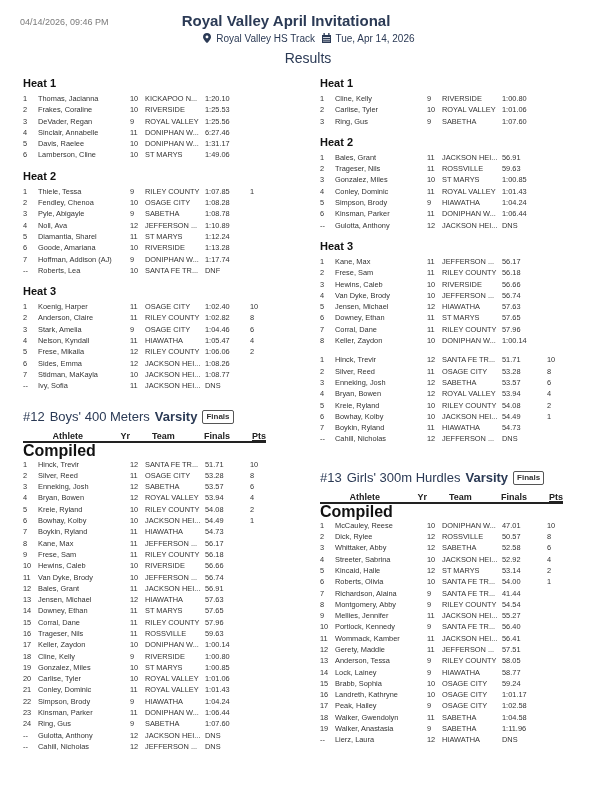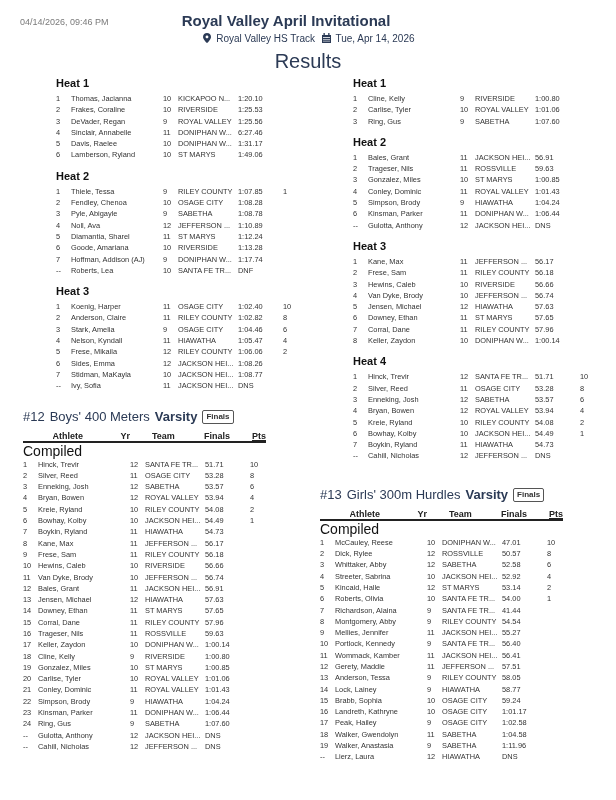--- a/index.html
+++ b/index.html
@@ -3,28 +3,28 @@
 <meta charset="utf-8">
 <style>
   * { box-sizing: border-box; margin: 0; padding: 0; }
   html, body { width: 616px; height: 800px; background: #ffffff; overflow: hidden; }
   body { font-family: "Liberation Sans", "DejaVu Sans", sans-serif; color: #222; position: relative; }
 
   .timestamp { position: absolute; left: 20px; top: 17px; font-size: 9px; color: #7a7a7a; }
   .meet-title { position: absolute; left: 0; width: 548px; top: 12px; text-align: center; font-size: 15px; font-weight: bold; color: #2b3a55; padding-left: 24px; }
   .meet-sub { position: absolute; left: 0; width: 616px; top: 33px; text-align: center; font-size: 10px; color: #2b3a55; }
   .meet-sub .ic { display: inline-block; vertical-align: -1px; margin: 0 2px; }
-  .results-title { position: absolute; left: 0; width: 616px; top: 50px; text-align: center; font-size: 20px; color: #2b3a55; }
+  .results-title { position: absolute; left: 0; width: 616px; top: 50px; text-align: center; font-size: 14px; color: #2b3a55; }
 
   .col { position: absolute; top: 76px; width: 285px; }
   .col.left { left: 23px; }
   .col.right { left: 320px; }
 
   .heat-title { font-size: 11px; font-weight: bold; color: #111; margin: 0 0 3px 0; height: 14px; line-height: 14px; }
-  .heat-block { margin-bottom: 8px; margin-left: 33px; }
+  .heat-block { margin-bottom: 8px; }
 
   .row { display: flex; height: 11.3px; line-height: 11.3px; font-size: 7.4px; color: #333; white-space: nowrap; }
   .c-pl { width: 15px; }
   .c-name { width: 92px; overflow: hidden; }
   .c-yr { width: 15px; }
   .c-team { width: 60px; overflow: hidden; }
   .c-time { width: 45px; }
   .c-pts { width: 20px; }
 
   .event-head { display: flex; align-items: center; height: 18px; font-size: 13px; color: #2b3a55; margin-top: 16px; margin-bottom: 4px; white-space: nowrap; }
@@ -34,21 +34,21 @@
   .event-head .badge { font-size: 8px; font-weight: bold; color: #333; border: 1px solid #555; border-radius: 2px; padding: 1px 3px; line-height: 10px; }
 
   .table-head { display: flex; font-size: 9px; font-weight: bold; color: #222; height: 13px; line-height: 13px; border-bottom: 2px solid #222; width: 243px; gap: 22px; }
   .table-head .c-pl { width: 15px; }
   .table-head .c-name { width: 92px; }
   .table-head .c-yr { width: 15px; }
   .table-head .c-team { width: 60px; }
   .table-head .c-time { width: 45px; }
   .table-head .c-pts { width: 20px; text-decoration: underline; }
 
-  .compiled { font-size: 14px; font-weight: normal; color: #111; height: 14px; line-height: 14px; margin: 1px 0 1px 0; }
+  .compiled { font-size: 16px; font-weight: bold; color: #111; height: 14px; line-height: 14px; margin: 1px 0 1px 0; }
 </style>
 </head>
 <body>
 
 <div class="timestamp">04/14/2026, 09:46 PM</div>
 <div class="meet-title">Royal Valley April Invitational</div>
 <div class="meet-sub">
   <span class="ic">
     <svg width="8" height="10" viewBox="0 0 8 10">
         <path d="M4 0C1.8 0 0 1.7 0 3.9 0 6.6 4 10 4 10s4-3.4 4-6.1C8 1.7 6.2 0 4 0zm0 5.3c-.8 0-1.4-.6-1.4-1.4S3.2 2.5 4 2.5s1.4.6 1.4 1.4S4.8 5.3 4 5.3z" fill="#2b3a55"></path>
@@ -107,21 +107,21 @@
       <div class="row">
         <span class="c-pl">5</span>
         <span class="c-name">Davis, Raelee</span>
         <span class="c-yr">10</span>
         <span class="c-team">DONIPHAN W...</span>
         <span class="c-time">1:31.17</span>
         <span class="c-pts"></span>
       </div>
       <div class="row">
         <span class="c-pl">6</span>
-        <span class="c-name">Lamberson, Ryland</span>
+        <span class="c-name">Lamberson, Cline</span>
         <span class="c-yr">10</span>
         <span class="c-team">ST MARYS</span>
         <span class="c-time">1:49.06</span>
         <span class="c-pts"></span>
       </div>
     </div>
     <div class="heat-block">
       <div class="heat-title">Heat 2</div>
       <div class="row">
         <span class="c-pl">1</span>
@@ -627,21 +627,20 @@
       <div class="row">
         <span class="c-pl">8</span>
         <span class="c-name">Keller, Zaydon</span>
         <span class="c-yr">10</span>
         <span class="c-team">DONIPHAN W...</span>
         <span class="c-time">1:00.14</span>
         <span class="c-pts"></span>
       </div>
     </div>
     <div class="heat-block">
-      <div class="heat-title">Heat 4</div>
       <div class="row">
         <span class="c-pl">1</span>
         <span class="c-name">Hinck, Trevir</span>
         <span class="c-yr">12</span>
         <span class="c-team">SANTA FE TR...</span>
         <span class="c-time">51.71</span>
         <span class="c-pts">10</span>
       </div>
       <div class="row">
         <span class="c-pl">2</span>

